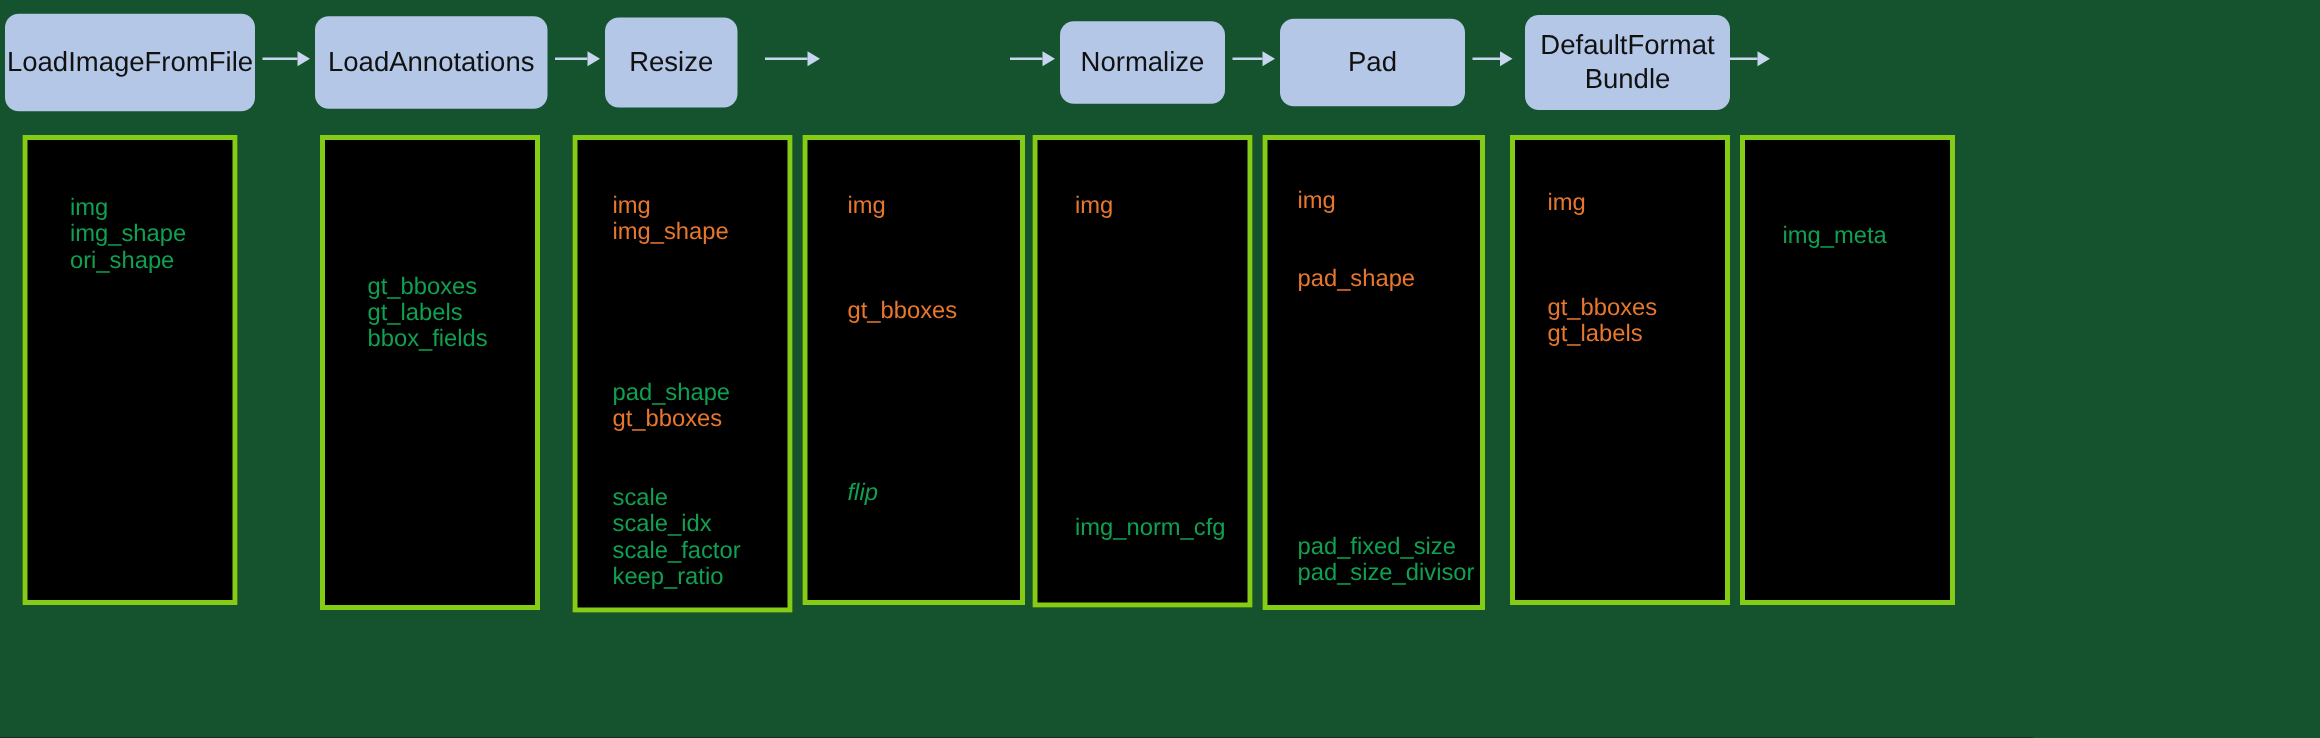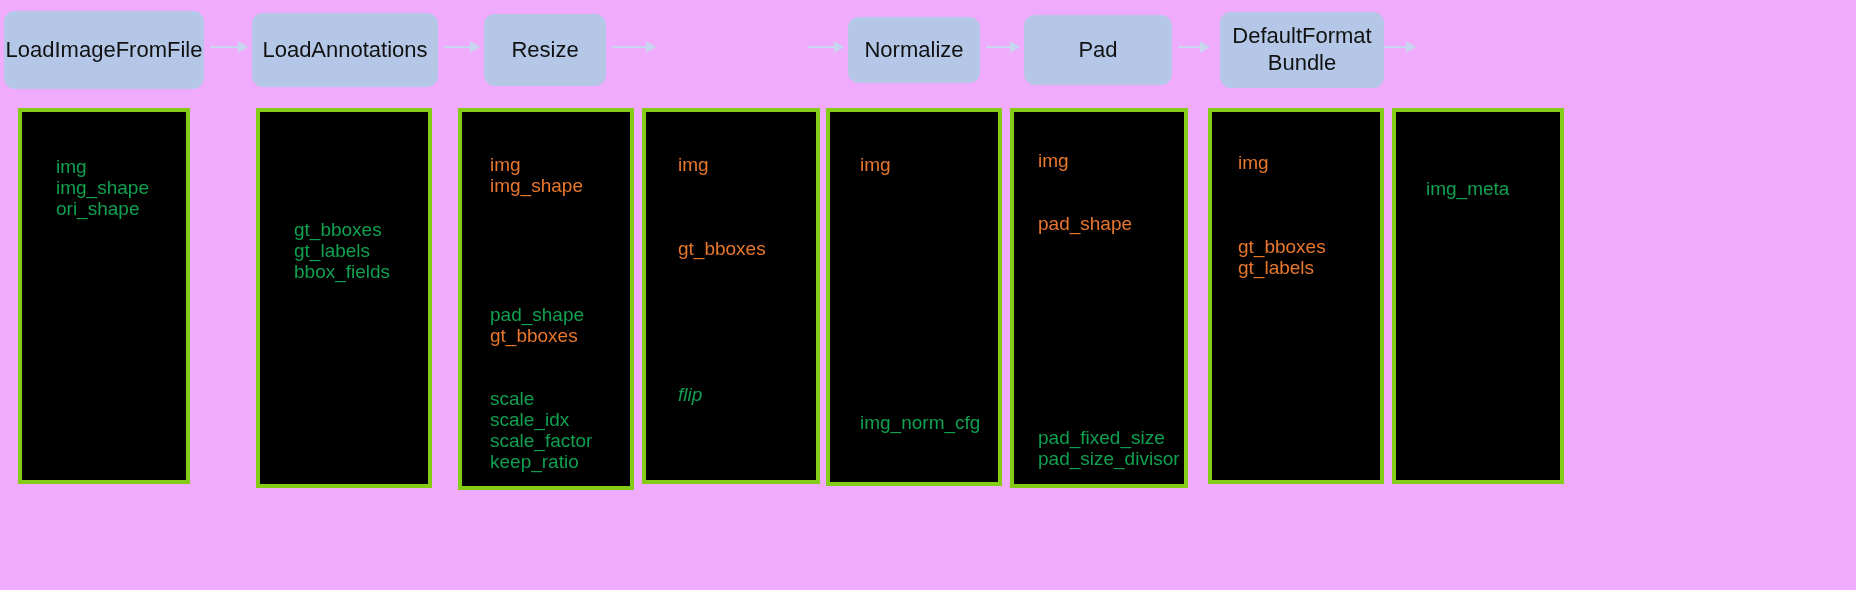--- a/index.html
+++ b/index.html
@@ -10,21 +10,21 @@
   body {
     width: 1856px;
     height: 590px;
     overflow: hidden;
     font-family: "Liberation Sans", sans-serif;
   }
   #canvas {
     position: relative;
     width: 1856px;
     height: 590px;
-    background: #f0abfc;
+    background: #14532d;
   }
 
   
   #stage-row {
     position: absolute;
     left: 0;
     top: 0;
     width: 1856px;
     height: 100px;
   }
@@ -116,21 +116,21 @@
         <div class="shaft"></div>
         <div class="head"></div>
       </div>
       <div class="stage-cell" style="left: 252px; width: 186px; align-items: center;">
         <div class="stage-box" style="width: 186px; height: 74px; white-space: pre-line;">LoadAnnotations</div>
       </div>
       <div class="arrow" style="left: 444px; width: 36px;">
         <div class="shaft"></div>
         <div class="head"></div>
       </div>
-      <div class="stage-cell" style="left: 484px; width: 122px;">
+      <div class="stage-cell" style="left: 484px; width: 106px;">
         <div class="stage-box" style="width: 122px; height: 72px; white-space: pre-line;">Resize</div>
       </div>
       <div class="arrow" style="left: 612px; width: 44px;">
         <div class="shaft"></div>
         <div class="head"></div>
       </div>
       <div class="arrow" style="left: 808px; width: 36px;">
         <div class="shaft"></div>
         <div class="head"></div>
       </div>

